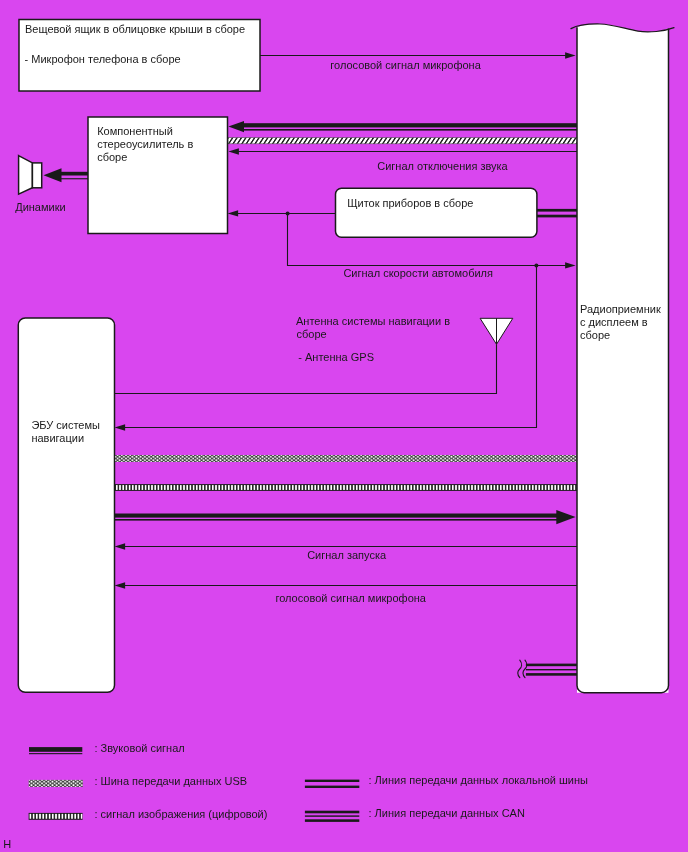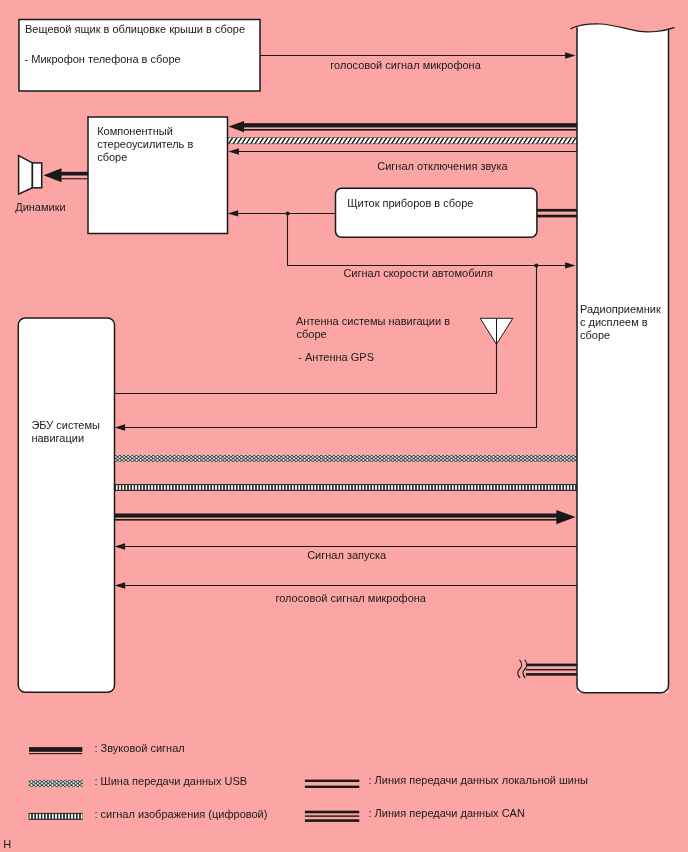--- a/index.html
+++ b/index.html
@@ -1,19 +1,19 @@
 <!DOCTYPE html>
 <html><head>
 <meta charset="utf-8">
 <title>Diagram</title>
 <style>
   html,body{margin:0;padding:0;background:#ffffff;}
   body{width:688px;height:852px;font-family:"Liberation Sans",sans-serif;
        -webkit-font-smoothing:antialiased;}
-  #wrap{position:relative;width:688px;height:852px;overflow:hidden;background:#fca5a5;}
+  #wrap{position:relative;width:688px;height:852px;overflow:hidden;background:#d946ef;}
   svg#canvas{display:block;position:absolute;left:0;top:0;}
   .bx{fill:#fff;stroke:#1a1a1a;}
   .txt{font-family:"Liberation Sans",sans-serif;font-size:11px;fill:#1a1a1a;
        dominant-baseline:alphabetic;white-space:pre;}
   #layer-text{will-change:transform;}
   .ln{stroke:#1a1a1a;fill:none;}
 </style>
 </head>
 <body>
 

